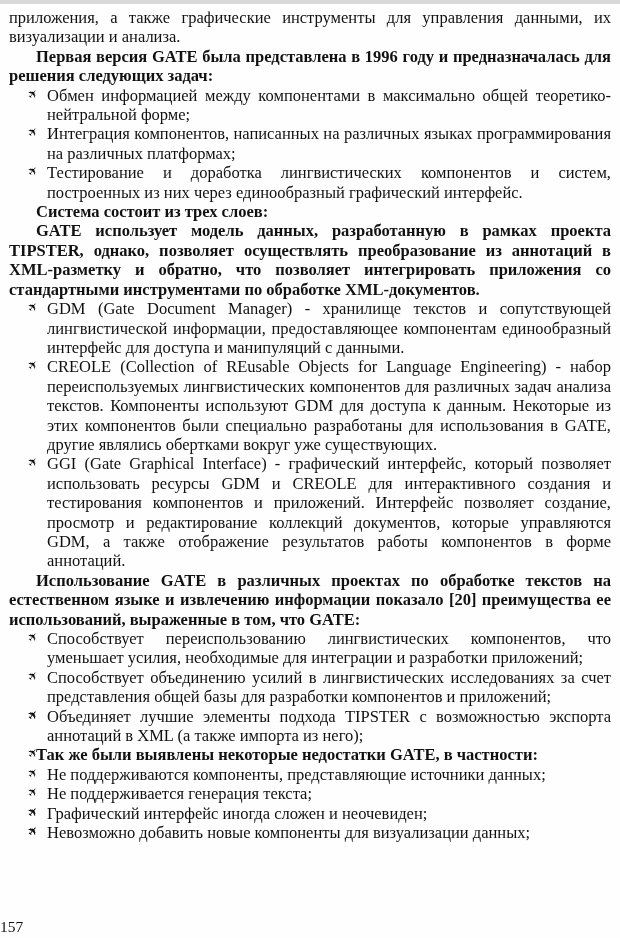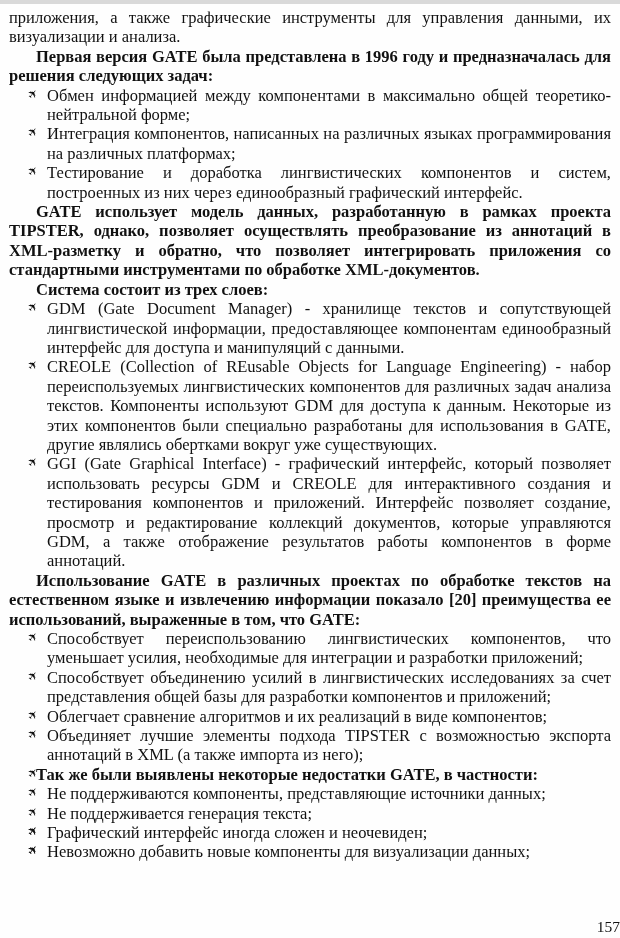--- a/index.html
+++ b/index.html
@@ -43,44 +43,44 @@
     line-height: 12px;
     display: inline-block;
     transform: rotate(-50deg);
     color: #111;
   }
   .page-number {
     position: absolute;
     bottom: 6px;
     left: 0;
     right: 0;
-    text-align: right;
+    text-align: left;
     text-indent: 0;
     font-size: 15.5px;
   }
 </style>
 </head>
 <body>
 
 <div class="page">
   <div class="content">
       <div class="paragraph">приложения, а также графические инструменты для управления данными, их визуализации и анализа.</div>
       <div class="paragraph indent">Первая версия GATE была представлена в 1996 году и предназначалась для решения следующих задач:</div>
       <div class="bullet-item"><span class="bullet-glyph">✈</span><span>Обмен информацией между компонентами в максимально общей теоретико-нейтральной форме;</span></div>
       <div class="bullet-item"><span class="bullet-glyph">✈</span><span>Интеграция компонентов, написанных на различных языках программирования на различных платформах;</span></div>
       <div class="bullet-item"><span class="bullet-glyph">✈</span><span>Тестирование и доработка лингвистических компонентов и систем, построенных из них через единообразный графический интерфейс.</span></div>
+      <div class="paragraph indent">Система состоит из трех слоев:</div>
       <div class="paragraph indent">GATE использует модель данных, разработанную в рамках проекта TIPSTER, однако, позволяет осуществлять преобразование из аннотаций в XML-разметку и обратно, что позволяет интегрировать приложения со стандартными инструментами по обработке XML-документов.</div>
-      <div class="paragraph indent">Система состоит из трех слоев:</div>
       <div class="bullet-item"><span class="bullet-glyph">✈</span><span>GDM (Gate Document Manager) - хранилище текстов и сопутствующей лингвистической информации, предоставляющее компонентам единообразный интерфейс для доступа и манипуляций с данными.</span></div>
       <div class="bullet-item"><span class="bullet-glyph">✈</span><span>CREOLE (Collection of REusable Objects for Language Engineering) - набор переиспользуемых лингвистических компонентов для различных задач анализа текстов. Компоненты используют GDM для доступа к данным. Некоторые из этих компонентов были специально разработаны для использования в GATE, другие являлись обертками вокруг уже существующих.</span></div>
       <div class="bullet-item"><span class="bullet-glyph">✈</span><span>GGI (Gate Graphical Interface) - графический интерфейс, который позволяет использовать ресурсы GDM и CREOLE для интерактивного создания и тестирования компонентов и приложений. Интерфейс позволяет создание, просмотр и редактирование коллекций документов, которые управляются GDM, а также отображение результатов работы компонентов в форме аннотаций.</span></div>
       <div class="paragraph indent">Использование GATE в различных проектах по обработке текстов на естественном языке и извлечению информации показало [20] преимущества ее использований, выраженные в том, что GATE:</div>
       <div class="bullet-item"><span class="bullet-glyph">✈</span><span>Способствует переиспользованию лингвистических компонентов, что уменьшает усилия, необходимые для интеграции и разработки приложений;</span></div>
       <div class="bullet-item"><span class="bullet-glyph">✈</span><span>Способствует объединению усилий в лингвистических исследованиях за счет представления общей базы для разработки компонентов и приложений;</span></div>
-      <div class="bullet-item"><span class="bullet-glyph">✈</span><span>Облегчает сравнение алгоритмов и их реализаций в виде компонентов;</span></div>
+      <div class="bullet-item"><span class="bullet-glyph">✈</span></div>
       <div class="bullet-item"><span class="bullet-glyph">✈</span><span>Объединяет лучшие элементы подхода TIPSTER с возможностью экспорта аннотаций в XML (а также импорта из него);</span></div>
       <div class="bullet-item"><span class="bullet-glyph">✈</span></div>
       <div class="paragraph indent">Так же были выявлены некоторые недостатки GATE, в частности:</div>
       <div class="bullet-item"><span class="bullet-glyph">✈</span><span>Не поддерживаются компоненты, представляющие источники данных;</span></div>
       <div class="bullet-item"><span class="bullet-glyph">✈</span><span>Не поддерживается генерация текста;</span></div>
       <div class="bullet-item"><span class="bullet-glyph">✈</span></div>
       <div class="bullet-item"><span class="bullet-glyph">✈</span><span>Графический интерфейс иногда сложен и неочевиден;</span></div>
       <div class="bullet-item"><span class="bullet-glyph">✈</span></div>
       <div class="bullet-item"><span class="bullet-glyph">✈</span><span>Невозможно добавить новые компоненты для визуализации данных;</span></div>
     </div>

